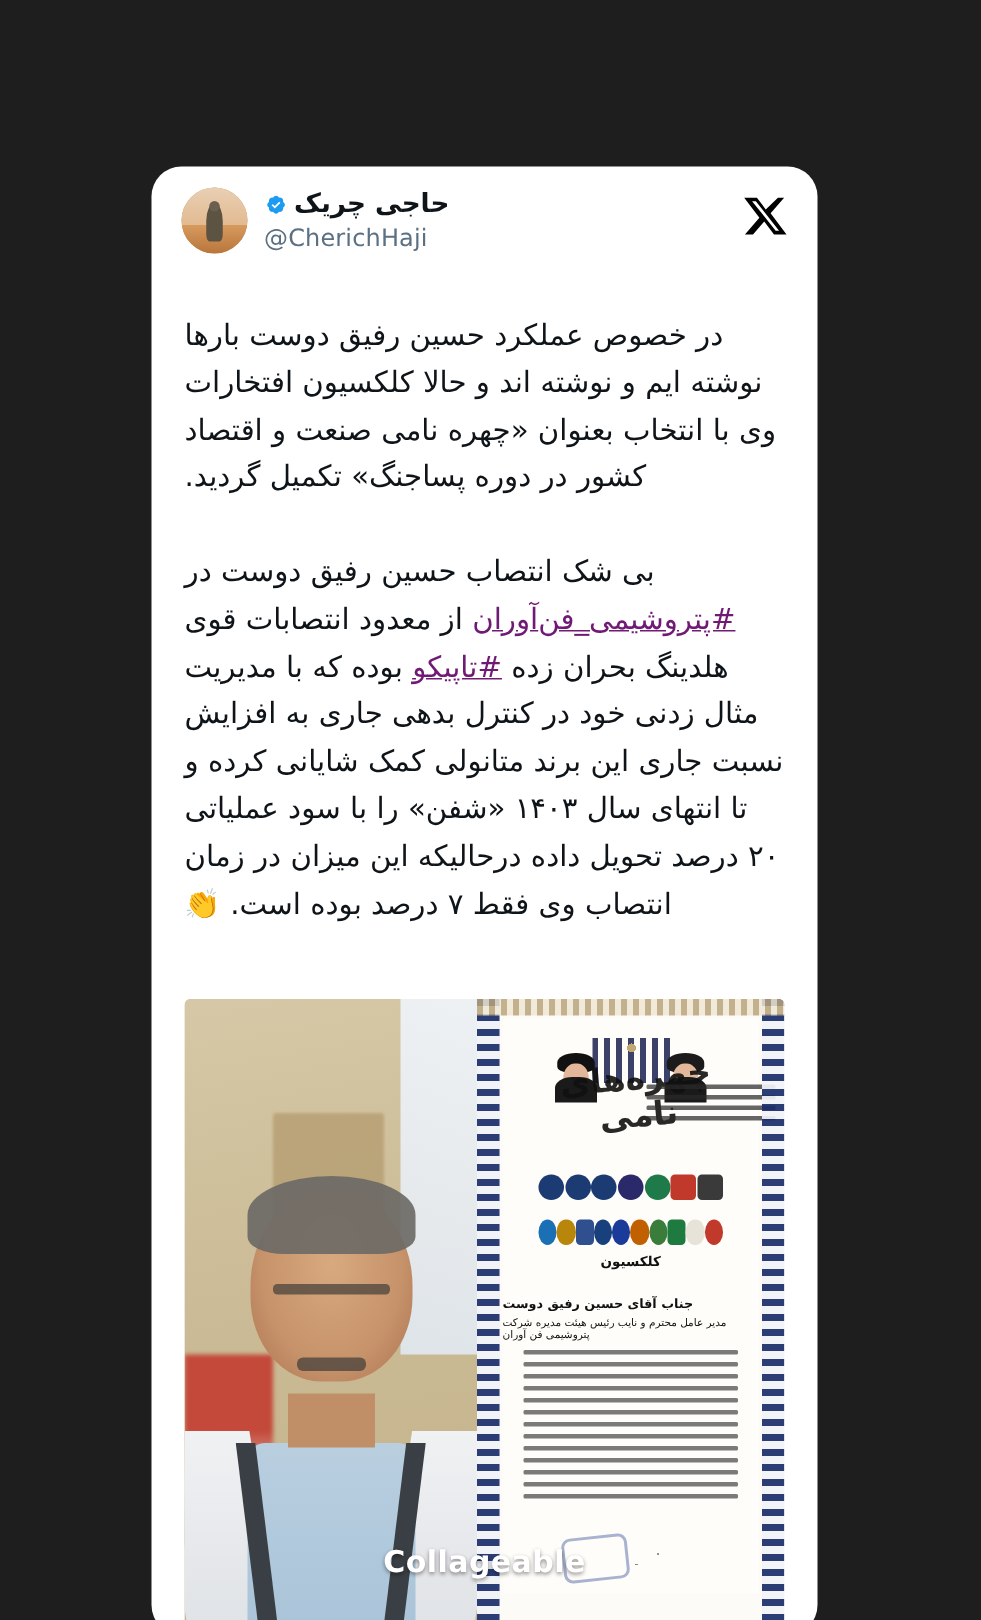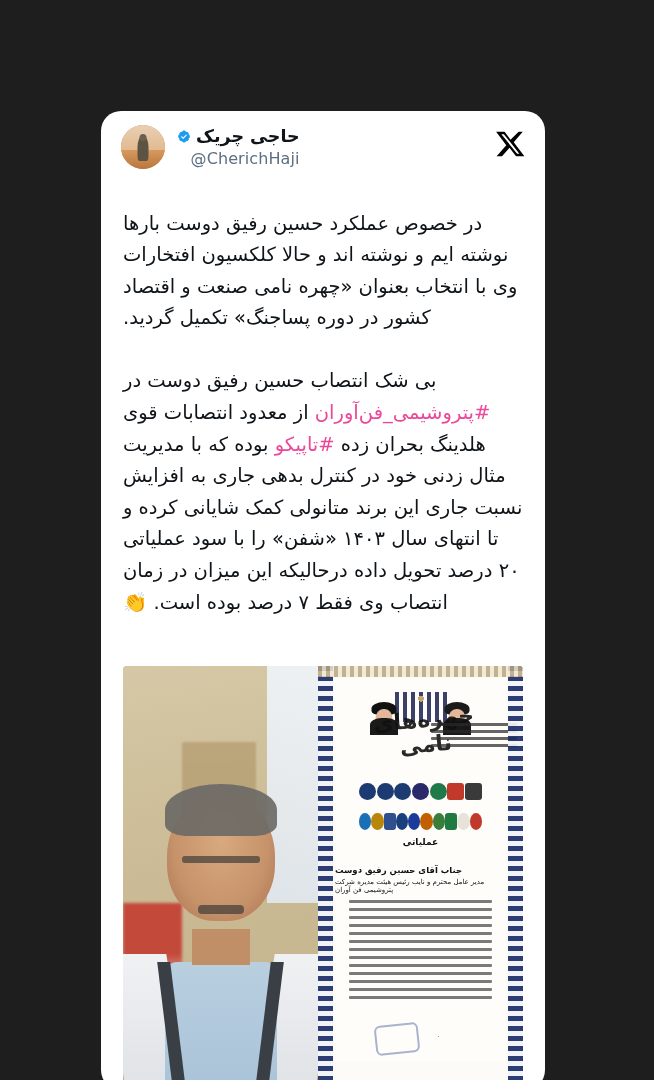--- a/index.html
+++ b/index.html
@@ -25,21 +25,20 @@
     overflow: hidden;
     padding: 0;
   }
 
   
   .hdr {
     display: flex;
     align-items: flex-start;
     padding: 14px 16px 0 20px;
     position: relative;
-    text-align: right;
   }
   .avatar {
     width: 44px; height: 44px;
     border-radius: 50%;
     flex: 0 0 44px;
     overflow: hidden;
     position: relative;
     background: #c58a55;
   }
   .avatar .sky {
@@ -118,21 +117,21 @@
   .body {
     direction: rtl;
     text-align: left;
     padding: 7px 22px 0 22px;
     font-size: 19.5px;
     line-height: 1.62;
     color: #0f1419;
     font-family: "DejaVu Sans", "Liberation Sans", sans-serif;
     white-space: pre-wrap;
   }
-  .body .hash { color: #ec4899; }
+  .body .hash { color: #701a75; text-decoration: underline; }
 
   
   .media {
     margin: 16px 22px 0 22px;
     display: flex;
     gap: 0;
     position: relative;
     border-radius: 4px;
     overflow: hidden;
     height: 424px;
@@ -454,21 +453,21 @@
             <span class="logo" style="background:#17407c"></span>
             <span class="logo" style="background:#1b3b9b"></span>
             <span class="logo" style="background:#c06000"></span>
             <span class="logo" style="background:#3a7d3a"></span>
             <span class="logo sq" style="background:#1f7a3f"></span>
             <span class="logo" style="background:#e8e3d8"></span>
             <span class="logo" style="background:#c0392b"></span>
           </div>
 
           <div class="secline"></div>
-          <div class="arzname">عملیاتی</div>
+          <div class="arzname">کلکسیون</div>
 
           <div class="recipient">جناب آقای حسین رفیق دوست</div>
           <div class="role">مدیر عامل محترم و نایب رئیس هیئت مدیره شرکت پتروشیمی فن آوران</div>
 
           <div class="para">
             <i></i>
               <i></i>
               <i></i>
               <i></i>
               <i></i>
@@ -484,16 +483,17 @@
 
           <div class="sig"></div>
           <div class="stamp"></div>
         </div>
         <div class="border-l"></div>
         <div class="border-r"></div>
         <div class="border-t"></div>
 
       </div>
 
+      <div class="watermark">Collageable</div>
     </div>
 
   </div>
 </div>
 
 </body></html>

